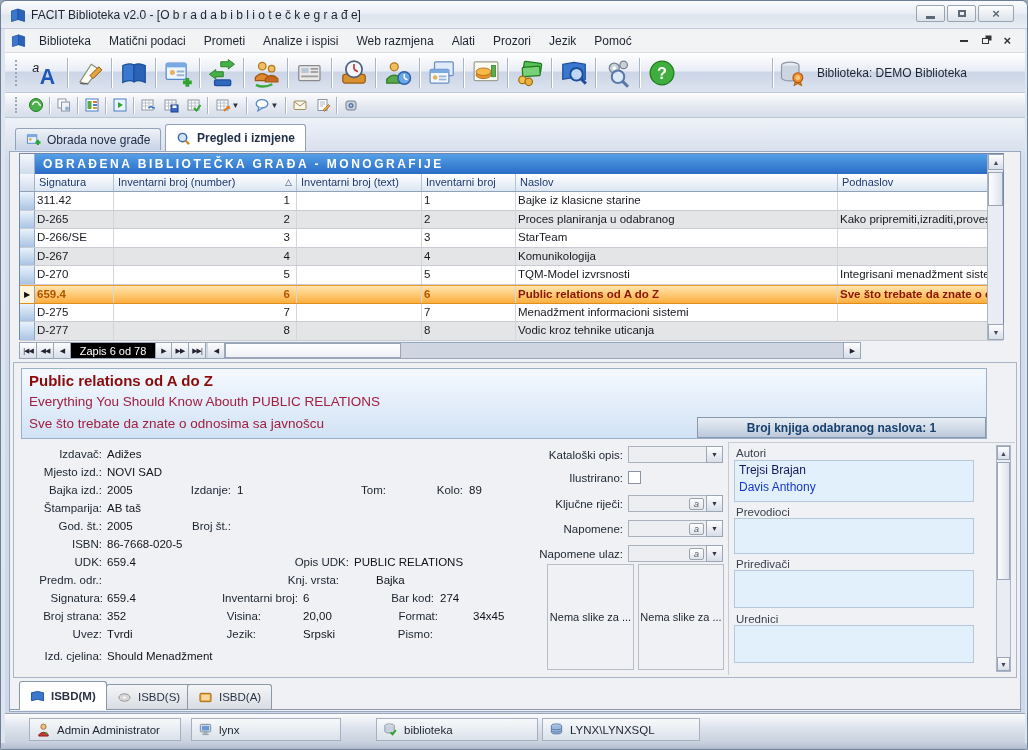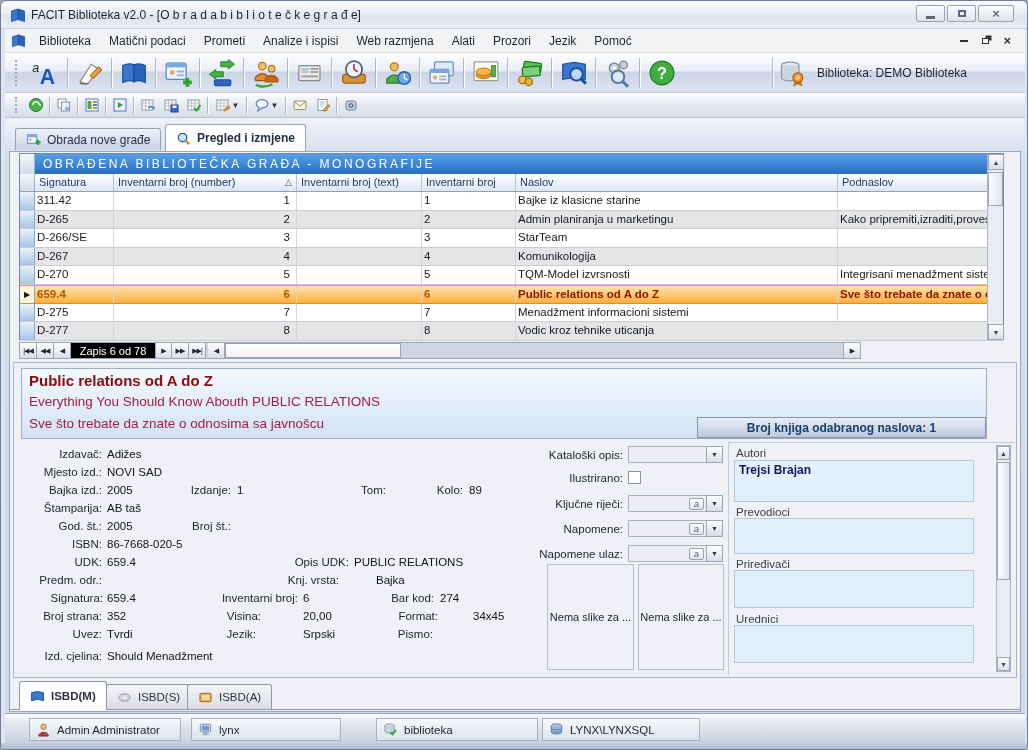--- a/index.html
+++ b/index.html
@@ -40,21 +40,21 @@
   .client{left:4px;top:117px;width:1020px;height:625px;background:linear-gradient(#eef2f8,#d5ddec 40px,#cfd8e8);}
   .vtab{border:1px solid #94a2b8;border-bottom:none;border-radius:3px 3px 0 0;display:flex;align-items:center;gap:6px;
     padding:0 10px;font-size:12px;color:#22304a;}
   .vtab.inactive{left:14px;top:127px;height:22px;background:linear-gradient(#eef2f8,#c8d3e6);}
   .vtab.active{left:164px;top:123px;height:27px;background:#fff;font-weight:bold;z-index:3;}
   .workarea{left:8px;top:150px;width:1012px;height:561px;background:#eff1f4;border:1px solid #98a8c0;}
   
   .grid{left:18px;top:152px;width:985px;height:187px;border:1px solid #7388a6;background:#fff;}
   .gcaption{display:flex;height:20px;}
   .gcap-ind{width:15px;background:linear-gradient(#f4f8fc,#cfdcec);border-right:1px solid #9fb2ca;}
-  .gcap-text{flex:1;background:linear-gradient(#55a0e8,#2a6cc4);color:#fff;font-weight:normal;font-size:12px;
+  .gcap-text{flex:1;background:linear-gradient(#55a0e8,#2a6cc4);color:#fff;font-weight:bold;font-size:12px;
     letter-spacing:2.5px;line-height:20px;padding-left:8px;white-space:nowrap;overflow:hidden;}
   .ghead{display:flex;height:18px;border-bottom:1px solid #8fa2b8;}
   .gh{background:linear-gradient(#ffffff,#dbe6f2);border-right:1px solid #b4c3d6;font-size:11px;color:#1e3a70;
     line-height:17px;padding-left:4px;white-space:nowrap;overflow:hidden;position:relative;}
   .gh-ind{width:15px;background:linear-gradient(#f4f8fc,#cfdcec);border-right:1px solid #9fb2ca;}
   .sort{position:absolute;right:4px;top:0;font-size:9px;color:#3a5070;}
   .grows{position:relative;}
   .grow{display:flex;height:18.6px;border-bottom:1px solid #c9ccd2;background:#fff;position:relative;}
   .grow.alt{background:#e4e5e7;}
   .gc{font-size:11.5px;color:#15191f;line-height:17.5px;padding-left:2px;border-right:1px solid #d4d6da;
@@ -94,21 +94,21 @@
   .abtn{width:15px;height:12px;border:1px solid #9aa4b0;border-radius:2px;background:linear-gradient(#fff,#dfe4ea);
     font-size:9px;font-style:italic;color:#556;text-align:center;line-height:11px;}
   .combo-arrow{width:17px;background:linear-gradient(#fdfdfe,#d8dfe9);border:1px solid #9aa6b6;
     font-size:7px;color:#334;display:flex;align-items:center;justify-content:center;}
   .checkbox{position:absolute;width:13px;height:13px;background:#fff;border:1px solid #8a94a0;}
   .imgbox{position:absolute;width:87px;height:106px;background:#eff1f4;border:1px solid #b8bec8;
     display:flex;align-items:center;justify-content:center;font-size:11px;color:#1c2430;}
   .people-panel{left:727px;top:441px;width:287px;height:233px;border-left:1px solid #c6ccd6;border-top:1px solid #c6ccd6;}
   .plabel{position:absolute;font-size:11.5px;color:#3a4250;white-space:nowrap;}
   .plist{position:absolute;left:733px;width:240px;background:#e2f0fc;border:1px solid #b5c8da;padding:1px 4px;overflow:hidden;}
-  .pitem{font-size:12px;font-weight:bold;line-height:17px;white-space:nowrap;}
+  .pitem{font-size:12px;font-weight:normal;line-height:17px;white-space:nowrap;}
   .pitem.a1{color:#16165e;}
   .pitem.a2{color:#1536c8;}
   .pscroll{left:995px;top:444px;width:15px;height:227px;background:#e9edf3;border:1px solid #aab6c8;}
   
   .isbd-line{left:8px;top:708px;width:1012px;height:1px;background:#8a98ac;}
   .itab{position:absolute;border:1px solid #8a98ac;border-bottom:none;border-radius:3px 3px 0 0;display:flex;
     align-items:center;gap:6px;padding:0 10px;font-size:11.5px;color:#2a3244;}
   .itab.active{left:18px;top:680px;height:29px;background:#fff;font-weight:bold;z-index:2;}
   .itab.i2{left:105px;top:683px;height:25px;background:linear-gradient(#f4f5f7,#d9dde3);}
   .itab.i3{left:186px;top:683px;height:25px;background:linear-gradient(#f4f5f7,#d9dde3);}
@@ -459,21 +459,21 @@
         <div class="gc w-inv">1</div>
         <div class="gc w-nas">Bajke iz klasicne starine</div>
         <div class="gc w-pod"></div>
       </div>
       <div class="grow alt">
         <div class="gind"></div>
         <div class="gc w-sig">D-265</div>
         <div class="gc w-invn">2</div>
         <div class="gc w-invt"></div>
         <div class="gc w-inv">2</div>
-        <div class="gc w-nas">Admin planiranja u marketingu</div>
+        <div class="gc w-nas">Proces planiranja u odabranog</div>
         <div class="gc w-pod">Kako pripremiti,izraditi,provesti</div>
       </div>
       <div class="grow">
         <div class="gind"></div>
         <div class="gc w-sig">D-266/SE</div>
         <div class="gc w-invn">3</div>
         <div class="gc w-invt"></div>
         <div class="gc w-inv">3</div>
         <div class="gc w-nas">StarTeam</div>
         <div class="gc w-pod"></div>
@@ -629,20 +629,21 @@
     <div class="combo-arrow">▼</div>
   </div>
 
   <div class="imgbox" style="left:546px;top:563px">Nema slike za ...</div>
   <div class="imgbox" style="left:637px;top:563px;width:86px">Nema slike za ...</div>
 
   <div class="abs people-panel"></div>
   <span class="plabel" style="left:735px;top:446px">Autori</span>
   <div class="plist" style="top:459px;height:42px">
     <div class="pitem a1">Trejsi Brajan</div>
+    <div class="pitem a2">Davis Anthony</div>
   </div>
   <span class="plabel" style="left:735px;top:505px">Prevodioci</span>
   <div class="plist" style="top:517px;height:36px"></div>
   <span class="plabel" style="left:735px;top:557px">Priređivači</span>
   <div class="plist" style="top:569px;height:38px"></div>
   <span class="plabel" style="left:735px;top:612px">Urednici</span>
   <div class="plist" style="top:624px;height:38px"></div>
   <div class="abs pscroll">
     <div class="sb-btn" style="width:13px;height:14px">▲</div>
     <div class="sb-thumb" style="height:118px;margin-top:2px;width:13px"></div>

